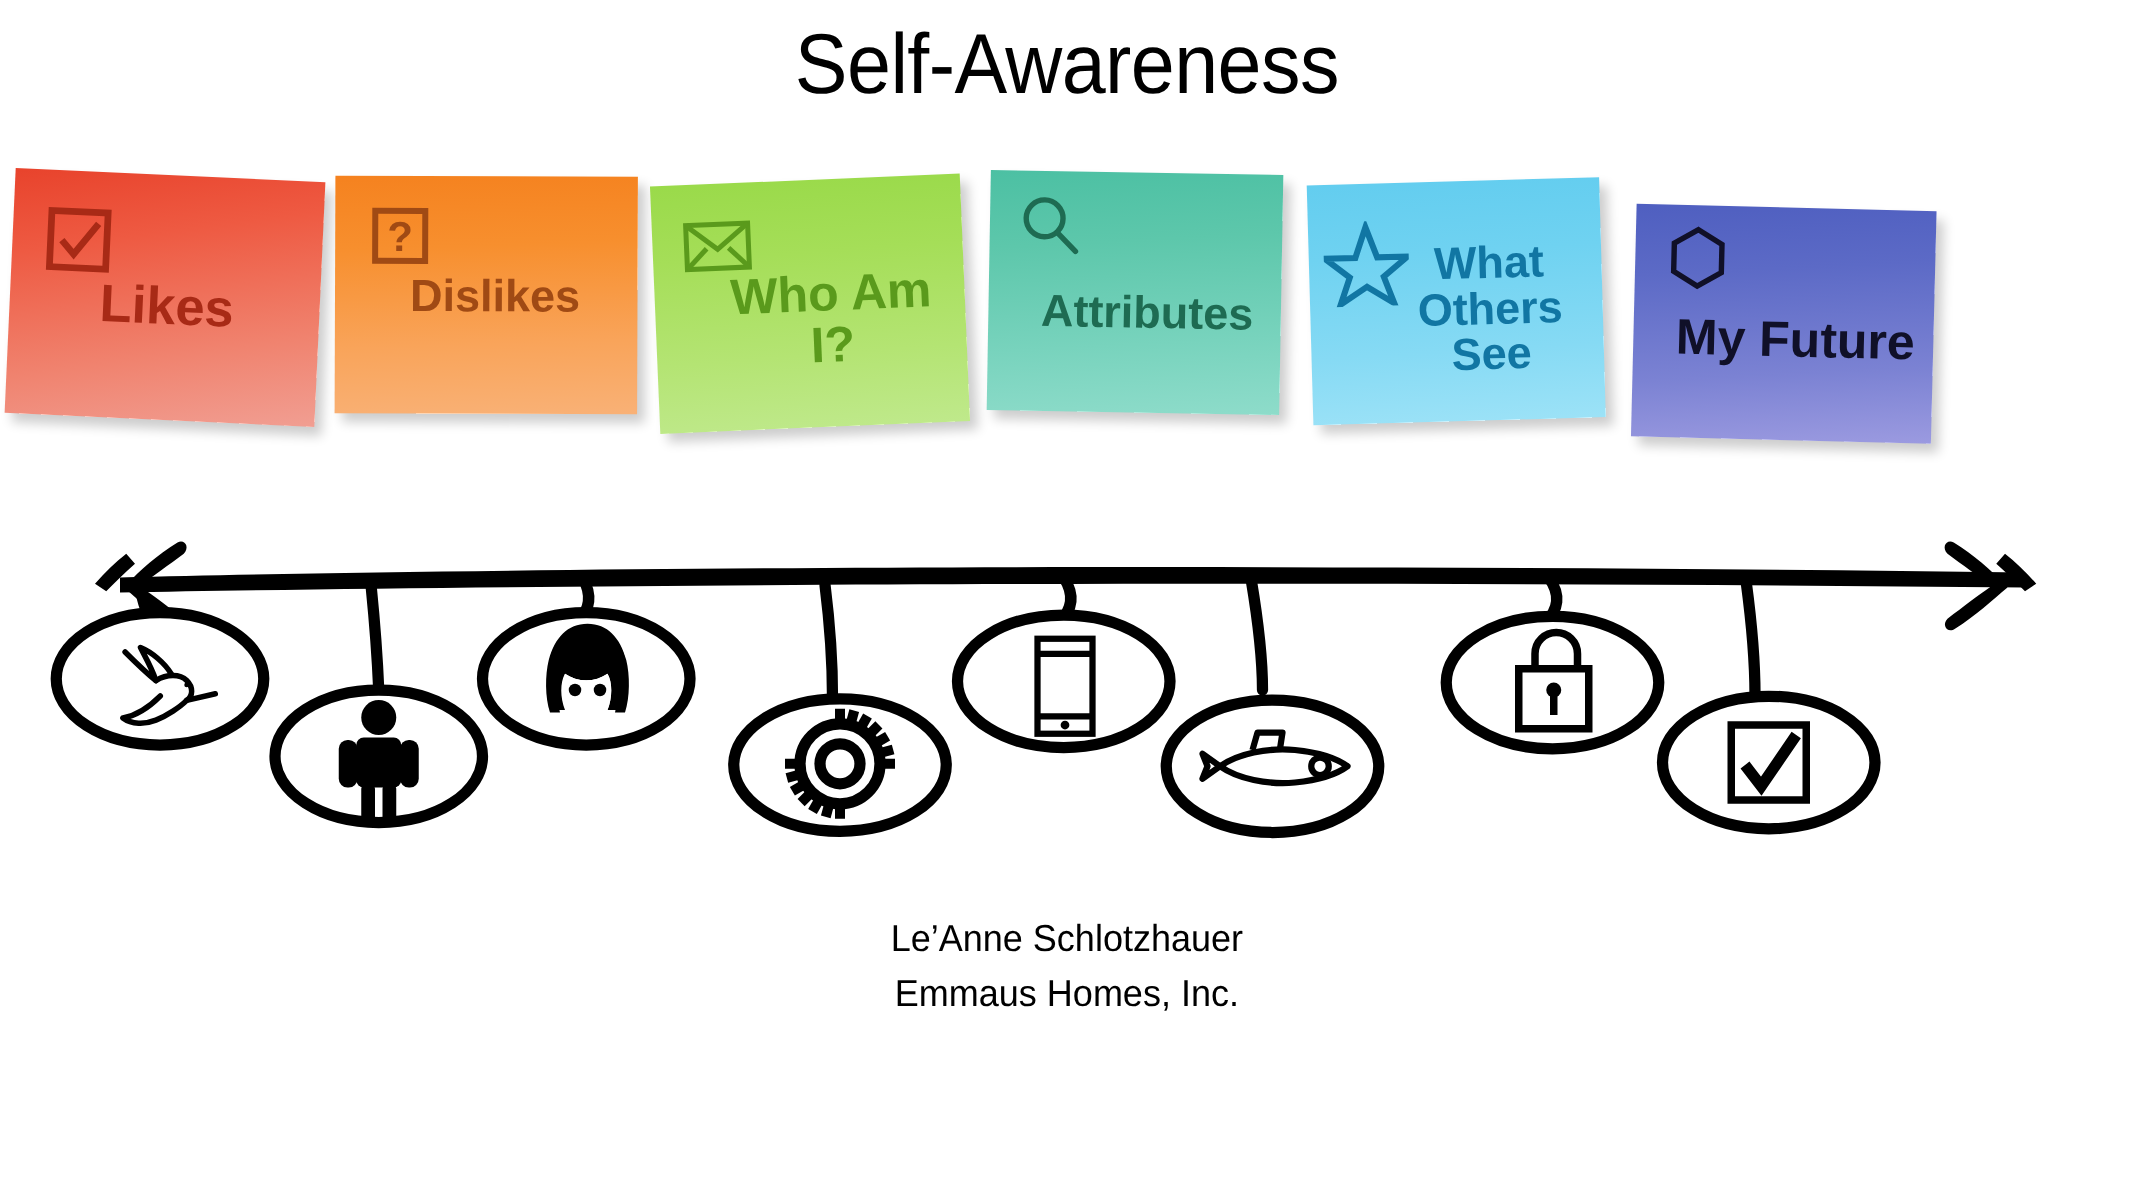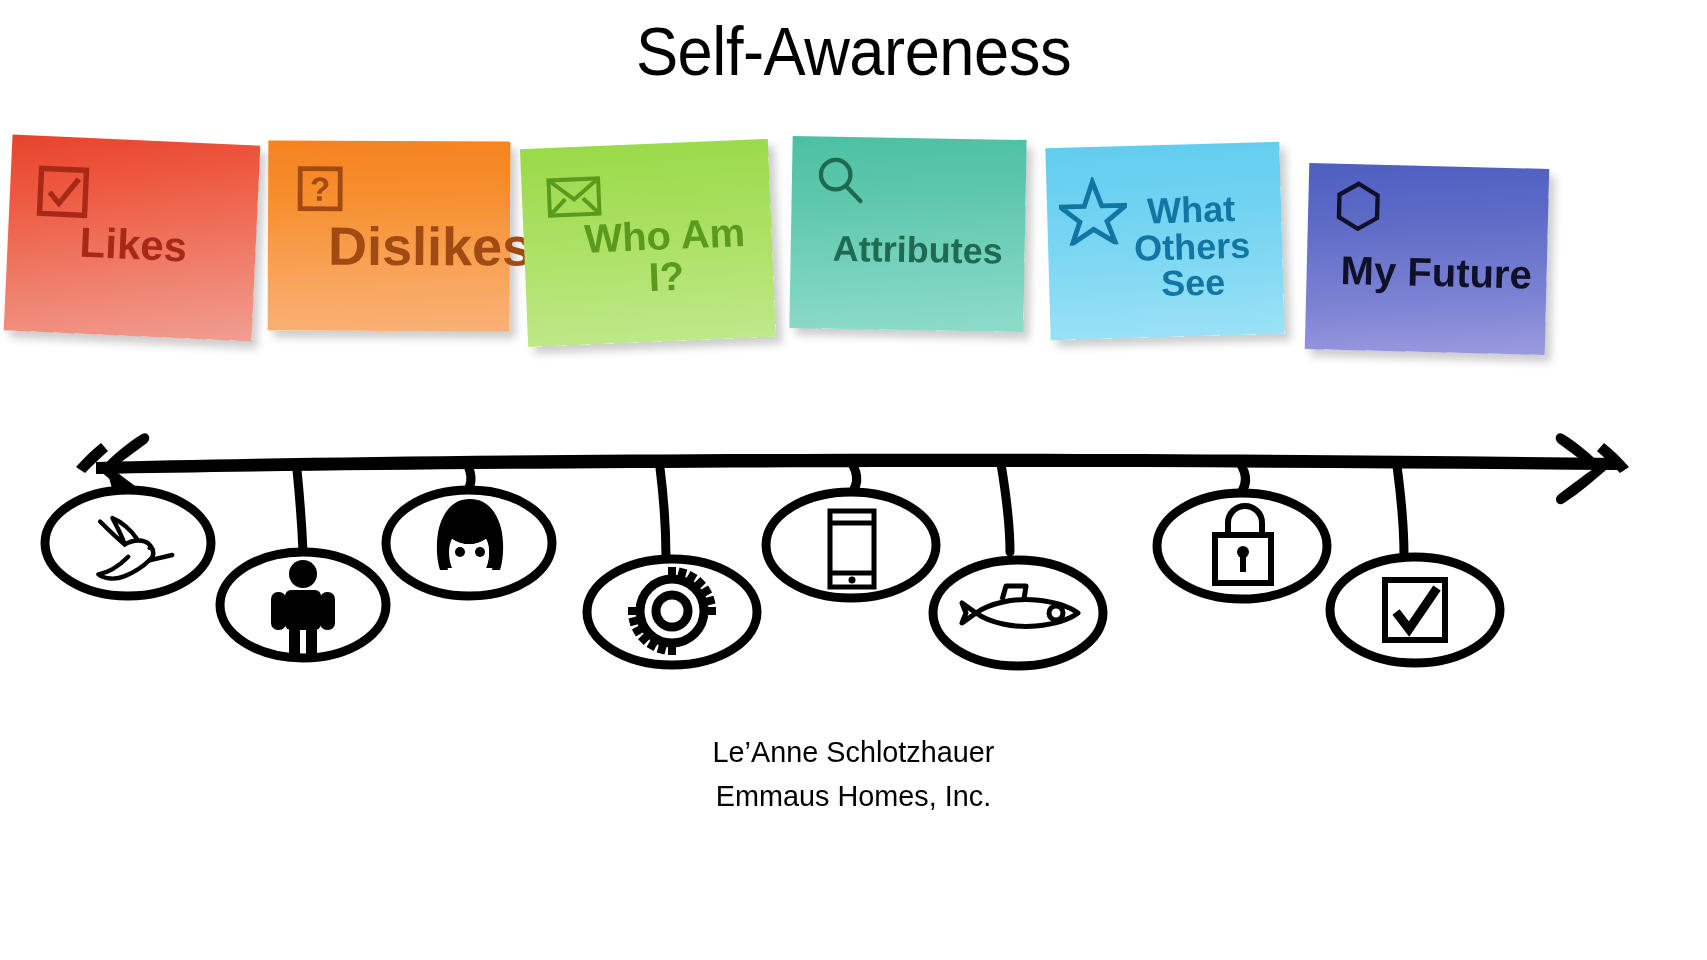--- a/index.html
+++ b/index.html
@@ -72,21 +72,21 @@
   }
   #note-likes .note-icon { left: 26px; top: 28px; width: 54px; height: 54px; }
 
   
   #note-dislikes {
     left: 268px; top: 141px; width: 242px; height: 190px;
     background: linear-gradient(178deg, #f5821f 0%, #f78f2e 30%, #f9a45a 70%, #f9b176 100%);
     transform: rotate(0.2deg);
   }
   #note-dislikes .note-label {
-    left: 60px; top: 78px; font-size: 54px; color: #a04a14; text-align: center;
+    left: 60px; top: 78px; font-size: 36px; color: #a04a14; text-align: center;
   }
   #note-dislikes .note-icon { left: 28px; top: 24px; width: 48px; height: 48px; }
 
   
   #note-who {
     left: 524px; top: 144px; width: 248px; height: 198px;
     background: linear-gradient(178deg, #9ada4a 0%, #a5de58 30%, #b4e473 70%, #bfe98b 100%);
     transform: rotate(-2.4deg);
   }
   #note-who .note-label {

